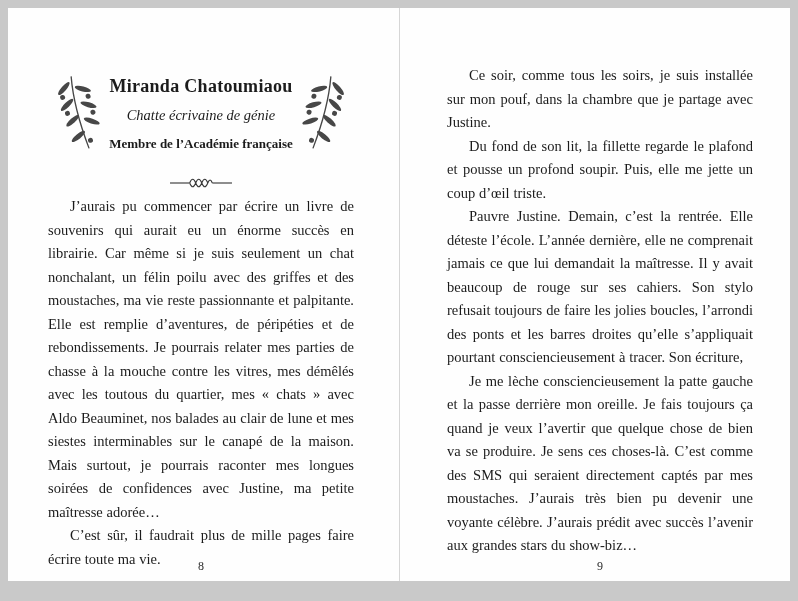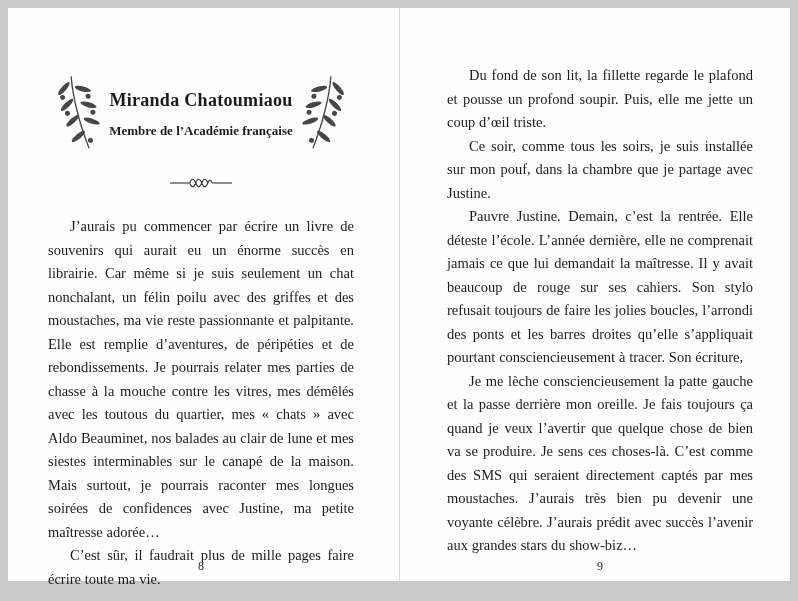--- a/index.html
+++ b/index.html
@@ -64,21 +64,21 @@
   .branch { flex: 0 0 auto; opacity: 0.88; }
   .branch-left svg  { transform: rotate(-14deg); }
   .branch-right svg { transform: scaleX(-1) rotate(-14deg); }
 
   .flourish {
     text-align: center;
     margin-top: 15px;
     opacity: 0.9;
   }
 
-  .body-text { margin-top: 20px; }
+  .body-text { }
   .body-text p {
     font-size: 14.5px;
     line-height: 23.5px;
     text-align: justify;
     text-indent: 22px;
     hyphens: auto;
     -webkit-hyphens: auto;
     word-spacing: 0.2px;
   }
 
@@ -119,20 +119,21 @@
               <circle cx="44" cy="34" r="3"></circle>
               <circle cx="15" cy="48" r="3"></circle>
               <circle cx="45" cy="54" r="3"></circle>
               <circle cx="34" cy="86" r="3"></circle>
             </g>
           </svg>
         </span>
 
         <div class="masthead-text">
           <div class="book-title">Miranda Chatoumiaou</div>
+          <div class="book-subtitle">Chatte écrivaine de génie</div>
           <div class="book-membership">Membre de l’Académie française</div>
         </div>
 
         <span class="branch branch-right">
           <svg width="50" height="88" viewBox="0 0 60 100" aria-hidden="true">
             <path d="M30 6 C 26 30, 26 62, 30 95" stroke="#2e2e2e" stroke-width="1.6" fill="none"></path>
             <g fill="#2e2e2e">
               <ellipse cx="18" cy="18" rx="10" ry="3" transform="rotate(-35 18 18)"></ellipse>
               <ellipse cx="40" cy="24" rx="10" ry="3" transform="rotate(28 40 24)"></ellipse>
               <ellipse cx="17" cy="38" rx="10" ry="3" transform="rotate(-30 17 38)"></ellipse>
@@ -164,23 +165,23 @@
 
           <p>J’aurais pu commencer par écrire un livre de souvenirs qui aurait eu un énorme succès en librairie. Car même si je suis seulement un chat nonchalant, un félin poilu avec des griffes et des moustaches, ma vie reste passionnante et palpitante. Elle est remplie d’aventures, de péripéties et de rebondissements. Je pourrais relater mes parties de chasse à la mouche contre les vitres, mes démêlés avec les toutous du quartier, mes « chats » avec Aldo Beauminet, nos balades au clair de lune et mes siestes interminables sur le canapé de la maison. Mais surtout, je pourrais raconter mes longues soirées de confidences avec Justine, ma petite maîtresse adorée…</p>
 
           <p>C’est sûr, il faudrait plus de mille pages faire écrire toute ma vie.</p>
         </div>
     </div>
 
     <div class="column column-right">
       <div class="body-text" style="margin-top:0;">
 
+          <p>Ce soir, comme tous les soirs, je suis installée sur mon pouf, dans la chambre que je partage avec Justine.</p>
+
           <p>Du fond de son lit, la fillette regarde le plafond et pousse un profond soupir. Puis, elle me jette un coup d’œil triste.</p>
-
-          <p>Ce soir, comme tous les soirs, je suis installée sur mon pouf, dans la chambre que je partage avec Justine.</p>
 
           <p>Pauvre Justine. Demain, c’est la rentrée. Elle déteste l’école. L’année dernière, elle ne comprenait jamais ce que lui demandait la maîtresse. Il y avait beaucoup de rouge sur ses cahiers. Son stylo refusait toujours de faire les jolies boucles, l’arrondi des ponts et les barres droites qu’elle s’appliquait pourtant consciencieusement à tracer. Son écriture,</p>
 
           <p>Je me lèche consciencieusement la patte gauche et la passe derrière mon oreille. Je fais toujours ça quand je veux l’avertir que quelque chose de bien va se produire. Je sens ces choses-là. C’est comme des SMS qui seraient directement captés par mes moustaches. J’aurais très bien pu devenir une voyante célèbre. J’aurais prédit avec succès l’avenir aux grandes stars du show-biz…</p>
         </div>
     </div>
 
     <div class="folio folio-left">8</div>
     <div class="folio folio-right">9</div>
 

